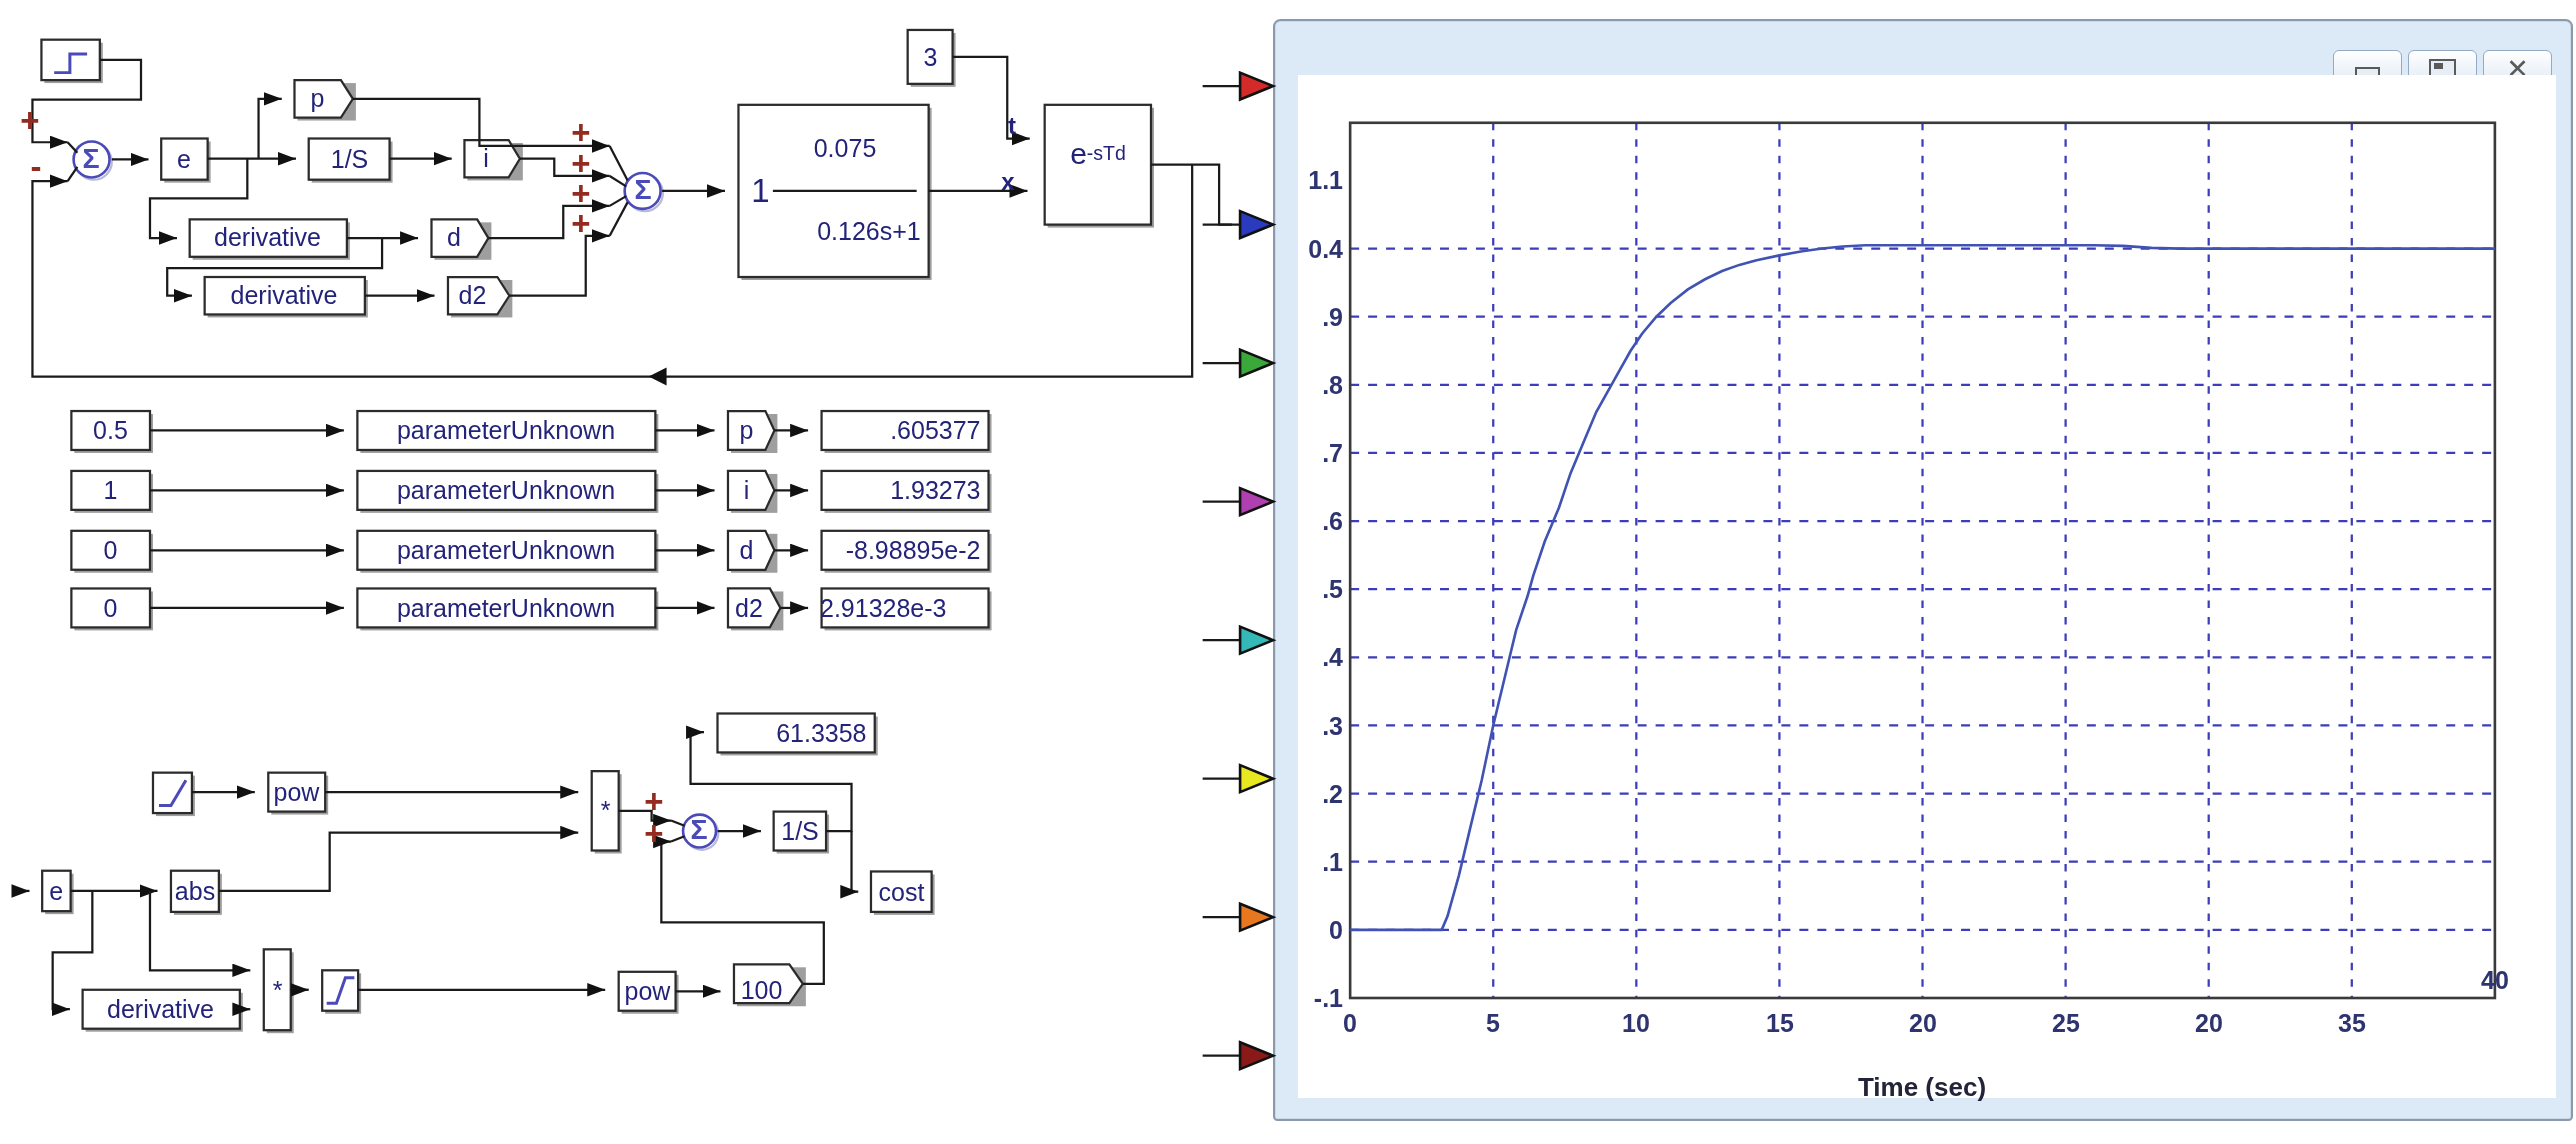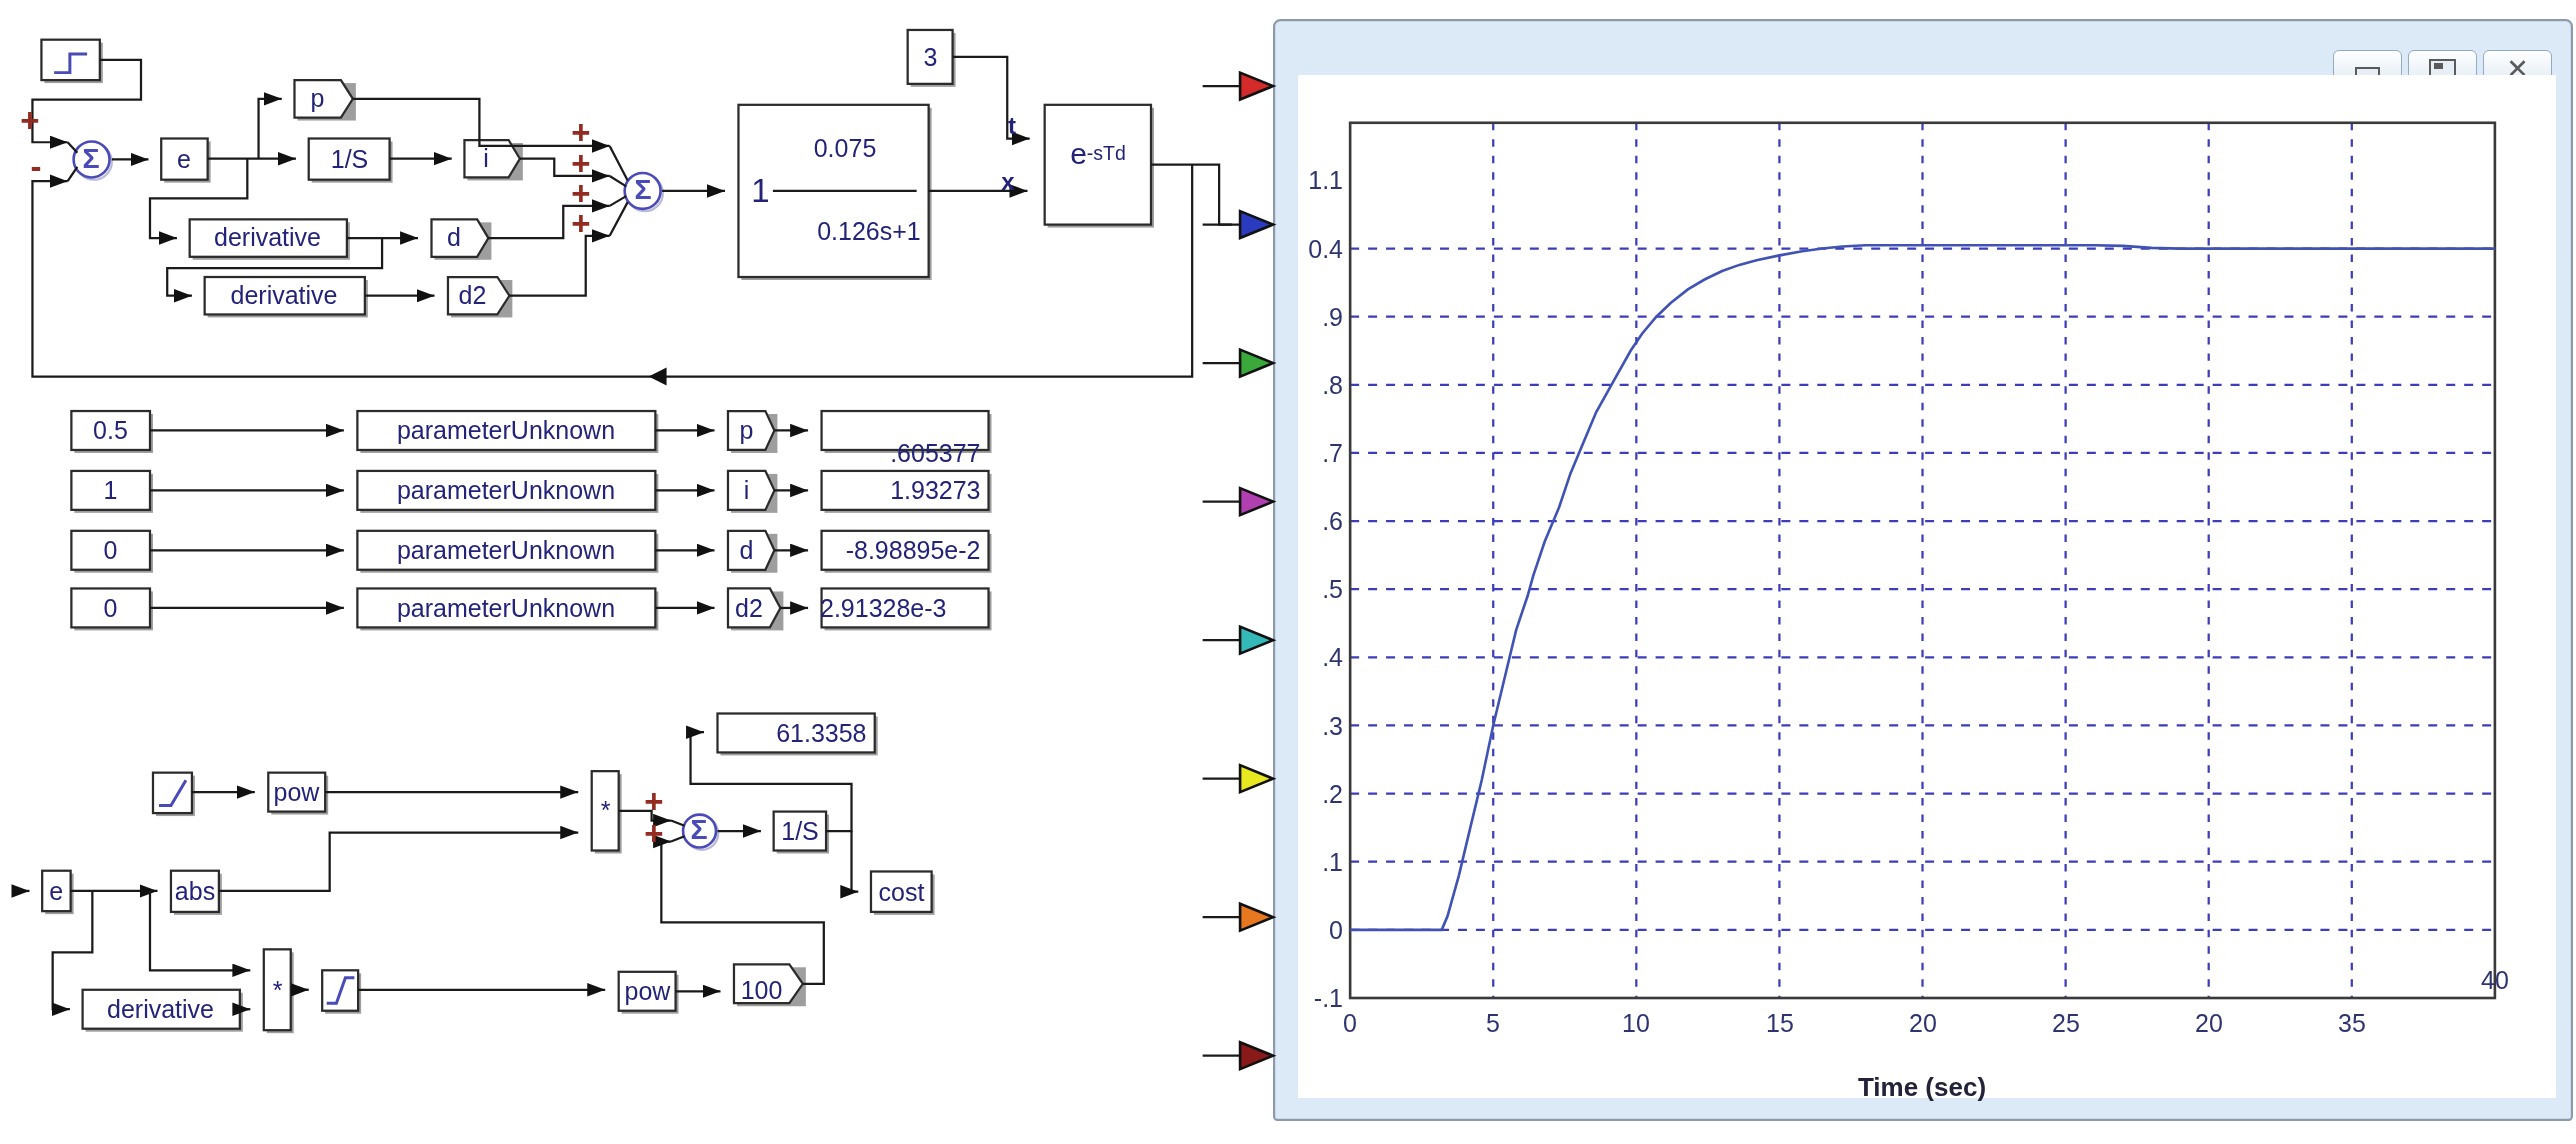--- a/index.html
+++ b/index.html
@@ -7,21 +7,21 @@
           font-family:"Liberation Sans","DejaVu Sans",sans-serif;}
   #gfx{position:absolute;left:0;top:0;pointer-events:none;}
   .lbl{position:absolute;display:flex;align-items:center;justify-content:center;
        color:#23237a;font-size:25px;white-space:nowrap;}
   .lbl.valbox{justify-content:flex-end;padding-right:7.5px;box-sizing:border-box;}
   .lbl.big{font-size:33px;}
   .plusminus{position:absolute;transform:translate(-50%,-50%);color:#932b20;
        font-size:33px;font-weight:bold;line-height:1;}
   .pinlbl{position:absolute;transform:translate(-50%,-50%);color:#23237a;font-size:24px;font-weight:bold;}
   .sigma{position:absolute;transform:translate(-50%,-54%);color:#4a4ab8;font-size:28.5px;font-weight:bold;}
-  .tick{position:absolute;color:#2e3470;font-size:25px;font-weight:normal;white-space:nowrap;}
+  .tick{position:absolute;color:#2e3470;font-size:25px;font-weight:bold;white-space:nowrap;}
   .xtick{transform:translate(-50%,0);}
   .ytick{transform:translate(-100%,-50%);}
   
   #plotwin{position:absolute;left:1273px;top:19px;width:1300px;height:1102px;box-sizing:border-box;
            background:#dce9f7;border:2.2px solid #8a99ab;border-radius:7.5px 7.5px 4.5px 4.5px;
            box-shadow:0 0 0 0.7px #c6d2de inset;}
   #titlebar{position:absolute;left:0;top:0;right:0;height:54px;border-radius:6px 6px 0 0;
             background:linear-gradient(#f2f7fc,#d4e3f3 60%,#cadcef);border-bottom:0.7px solid #b3c6d9;
             display:flex;align-items:center;}
   #titletext{color:#4a4a4a;font-size:28px;margin-left:9px;}
@@ -293,21 +293,21 @@
       <div class="lbl" style="left: 264px; top: 950px; width: 27px; height: 81px;">*</div>
       <div class="lbl" style="left: 322px; top: 970px; width: 0px; height: 0px;"></div>
       <div class="lbl" style="left: 619px; top: 972px; width: 57px; height: 39px;">pow</div>
       <div class="lbl" style="left: 734px; top: 965px; width: 55px; height: 50px;">100</div>
       <div class="sigma" style="left: 91px; top: 160px;">Σ</div>
       <div class="sigma" style="left: 643px; top: 191px;">Σ</div>
       <div class="sigma" style="left: 699px; top: 831px;">Σ</div>
       <div class="lbl" style="left: 71px; top: 411px; width: 79px; height: 39px;">0.5</div>
       <div class="lbl" style="left: 357px; top: 411px; width: 298px; height: 39px;">parameterUnknown</div>
       <div class="lbl" style="left: 728px; top: 411px; width: 37px; height: 39px;">p</div>
-      <div class="lbl valbox" style="left: 821px; top: 411px; width: 167px; height: 39px; margin-top: 23px;">.605377</div>
+      <div class="lbl valbox" style="left: 821px; top: 411px; width: 167px; height: 39px;">.605377</div>
       <div class="lbl" style="left: 71px; top: 471px; width: 79px; height: 39px;">1</div>
       <div class="lbl" style="left: 357px; top: 471px; width: 298px; height: 39px;">parameterUnknown</div>
       <div class="lbl" style="left: 728px; top: 471px; width: 37px; height: 39px;">i</div>
       <div class="lbl valbox" style="left: 821px; top: 471px; width: 167px; height: 39px;">1.93273</div>
       <div class="lbl" style="left: 71px; top: 531px; width: 79px; height: 39px;">0</div>
       <div class="lbl" style="left: 357px; top: 531px; width: 298px; height: 39px;">parameterUnknown</div>
       <div class="lbl" style="left: 728px; top: 531px; width: 37px; height: 39px;">d</div>
       <div class="lbl valbox" style="left: 821px; top: 531px; width: 167px; height: 39px;">-8.98895e-2</div>
       <div class="lbl" style="left: 71px; top: 589px; width: 79px; height: 39px;">0</div>
       <div class="lbl" style="left: 357px; top: 589px; width: 298px; height: 39px;">parameterUnknown</div>

